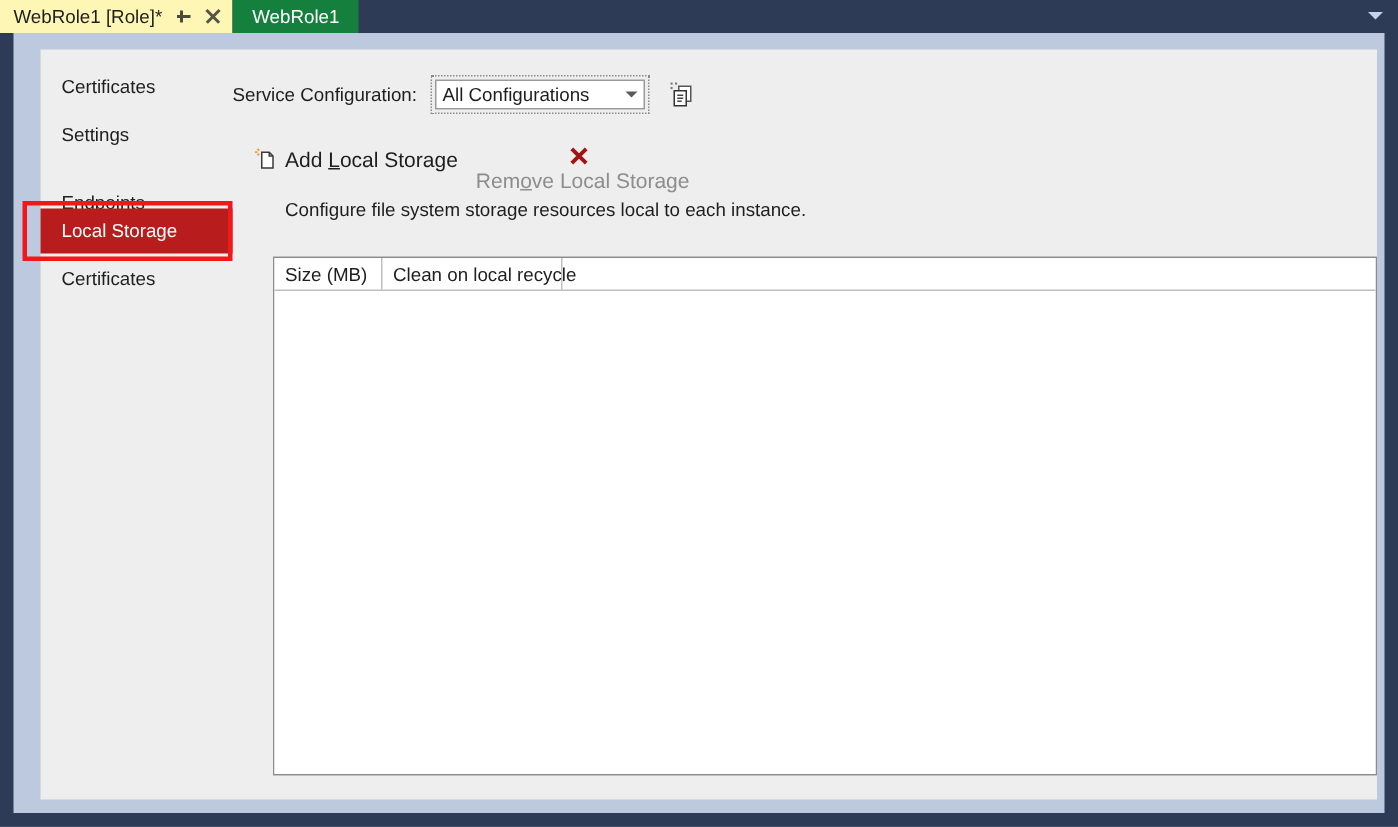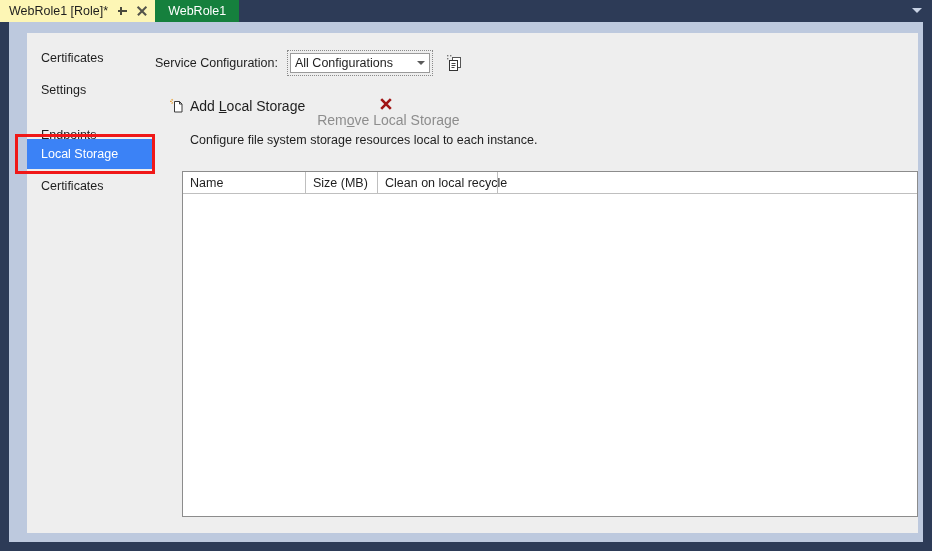--- a/index.html
+++ b/index.html
@@ -137,21 +137,21 @@
     height: 30px;
     display: flex;
     align-items: center;
     padding-left: 14px;
     box-sizing: border-box;
     font-size: 12.5px;
     color: #1e1e1e;
     cursor: pointer;
   }
   .nav-item.selected {
-    background: #3b82f6;
+    background: #b91c1c;
     color: #ffffff;
     text-align: center;
   }
   .nav-highlight {
     position: absolute;
     border: 3px solid #f01818;
     box-sizing: border-box;
     pointer-events: none;
   }
 
@@ -381,23 +381,20 @@
           </svg>
         </span>
         <span><span>Rem</span><span class="accel">o</span><span>ve Local Storage</span></span>
       </div>
     </div>
 
     <div class="desc">Configure file system storage resources local to each instance.</div>
 
     <div class="grid">
       <div class="grid-head">
-        <div class="gh-cell" style="width:123px;">
-          <span>Name</span>
-        </div>
         <div class="gh-cell" style="width:72px;">
           <span>Size (MB)</span>
         </div>
         <div class="gh-cell" style="width:120px;">
           <span>Clean on local recycle</span>
         </div>
         <div class="gh-cell filler"></div>
       </div>
       <div class="grid-body"></div>
     </div>

